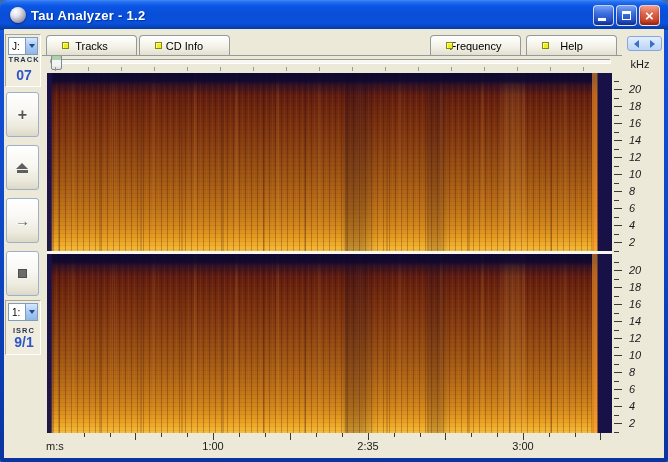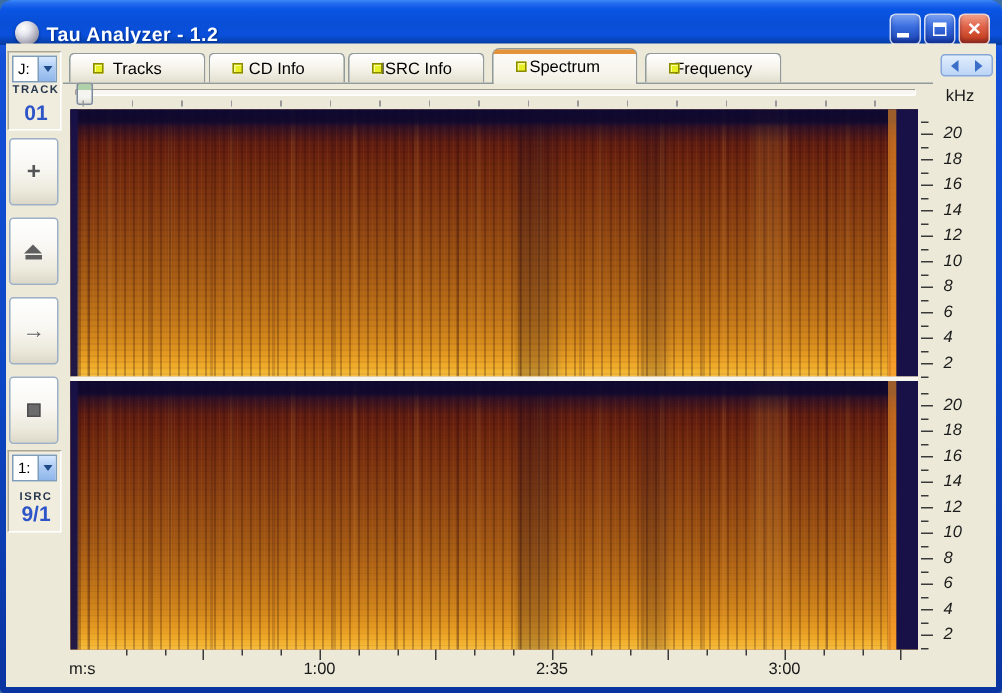--- a/index.html
+++ b/index.html
@@ -8,21 +8,21 @@
     position:relative;width:668px;height:462px;overflow:hidden;
     font-family:"Liberation Sans",sans-serif;
     background:linear-gradient(180deg,#2C6CE8 0%,#1250D8 8%,#0C46C4 55%,#0A34A0 100%);
     border-radius:8px 8px 3px 3px;
   }
   
   .titlebar{
     position:absolute;left:0;top:0;width:668px;height:30px;
     background:linear-gradient(180deg,#3C8CF8 0%,#2870F0 6%,#0A55E5 20%,#084ED6 50%,#0A50DC 78%,#0642B2 92%,#063A9E 100%);
     border-radius:8px 8px 0 0;
-    display:flex;align-items:flex-end;padding:0 6px;
+    display:flex;align-items:center;padding:0 6px;
   }
   .app-icon{
     width:16px;height:16px;border-radius:50%;margin:0 5px 0 4px;flex:0 0 auto;
     background:radial-gradient(circle at 35% 30%,#FFFFFF 0%,#E4E4EC 30%,#B8B8C6 55%,#8A8A9C 80%,#70707E 100%);
     box-shadow:0 1px 2px rgba(0,0,40,.5);
   }
   .title-text{
     color:#fff;font-size:13px;font-weight:bold;letter-spacing:.3px;
     text-shadow:1px 1px 1px #00349A;white-space:nowrap;flex:1;
   }
@@ -184,44 +184,40 @@
 
     <div class="tabline"></div>
     <div class="tab" style="left:135px;">
       <span class="led"></span>
       <span>CD Info</span>
     </div>
     <div class="tab" style="left:42px;">
       <span class="led"></span>
       <span>Tracks</span>
     </div>
-    <div class="tab" style="left:228px;">
-      <span class="led"></span>
-      <span>ISRC Info</span>
-    </div>
-    <div class="tab active" style="left:324px;">
-      <span class="led"></span>
-      <span>Spectrum</span>
-    </div>
     <div class="tab" style="left:426px;">
       <span class="led"></span>
       <span>Frequency</span>
+    </div>
+    <div class="tab" style="left:522px;">
+      <span class="led"></span>
+      <span>Help</span>
     </div>
     <div class="tab-scroll">
       <span class="tri-left"></span>
       <span class="tri-right"></span>
     </div>
 
     <div class="side-group g1">
       <div class="combo" style="top:2px;">
         <span class="val">J:</span>
         <span class="btn"></span>
       </div>
       <div class="side-small-label" style="top:20px;">TRACK</div>
-      <div class="side-value" style="top:32px;">01</div>
+      <div class="side-value" style="top:32px;">07</div>
     </div>
 
     <div class="side-btn" style="top:63px;">
       <span class="glyph-plus">+</span>
     </div>
     <div class="side-btn" style="top:116px;">
       <span class="icon-eject"></span>
     </div>
     <div class="side-btn" style="top:169px;">
       <span class="glyph-arrow">→</span>

